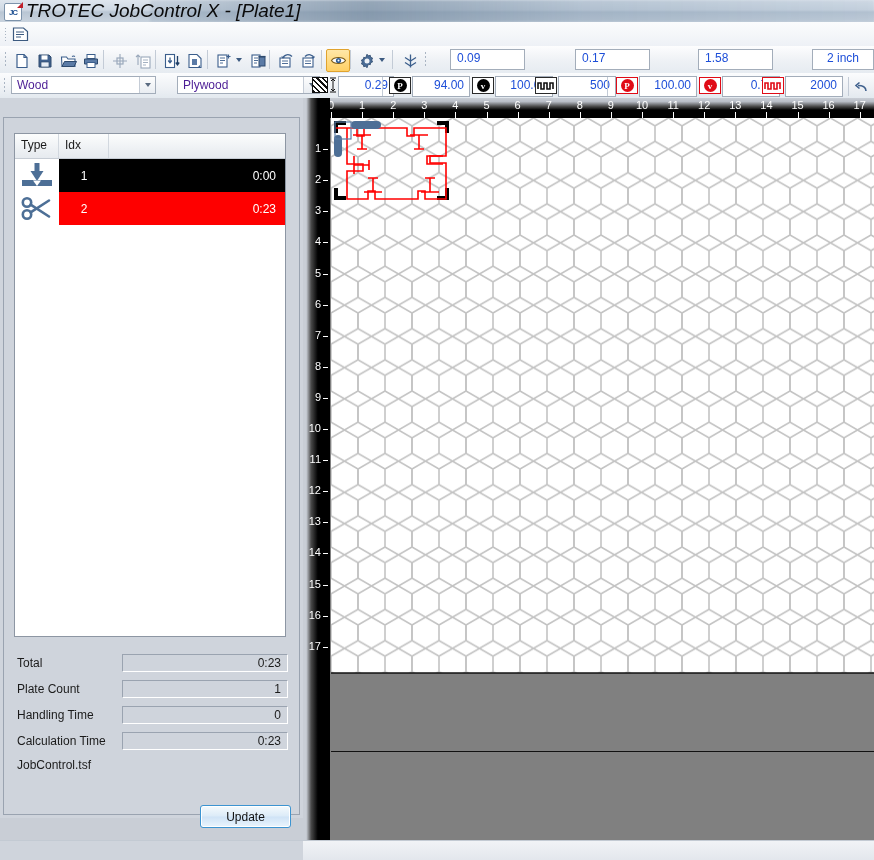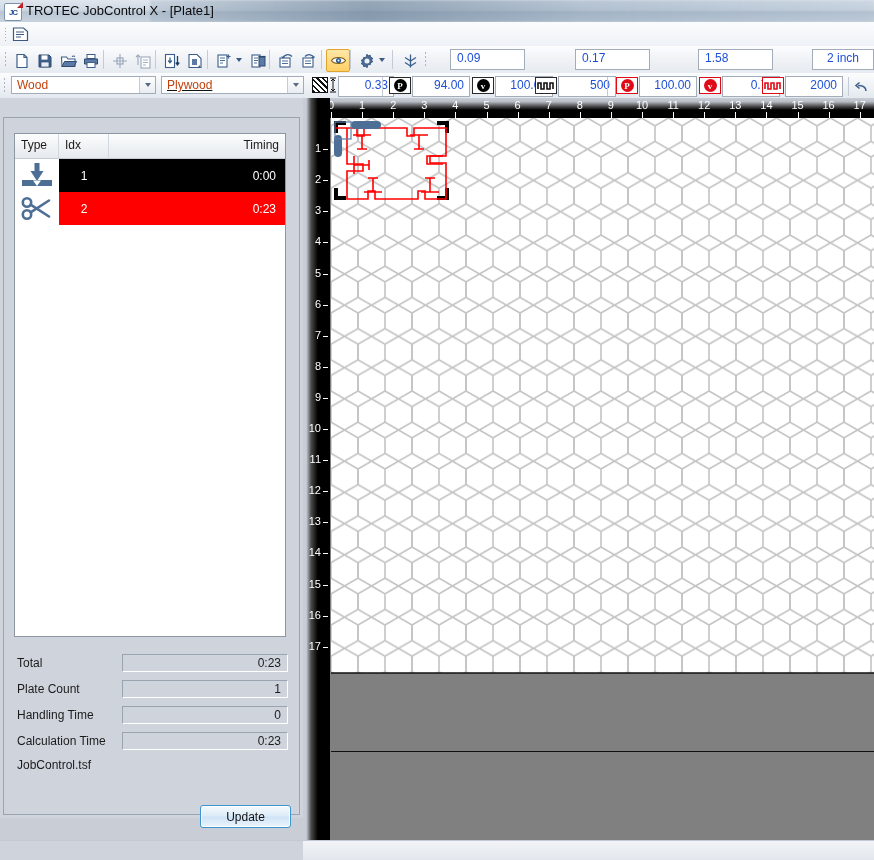--- a/index.html
+++ b/index.html
@@ -25,21 +25,21 @@
   }
   .tb-icon{
     position:absolute;left:4px;top:3px;width:16px;height:16px;
     background:#fff;border:1px solid #7d93ab;border-radius:2px;
     font-size:8px;font-weight:bold;color:#1d4f91;
     display:flex;align-items:center;justify-content:center;letter-spacing:-1px;
   }
   .tb-icon::after{content:"";position:absolute;right:-2px;top:-2px;width:6px;height:6px;background:#c0202a;clip-path:polygon(0 100%,100% 0,100% 100%);}
   .tb-title{
     position:absolute;left:26px;top:2px;height:18px;line-height:18px;
-    font-size:13px;color:#0b0b0b;white-space:nowrap;
+    font-size:19px;color:#0b0b0b;white-space:nowrap;font-style:italic;
   }
 
   
   .menubar{
     position:absolute;left:0;top:22px;width:874px;height:24px;
     background:linear-gradient(to bottom,#fbfcfd,#eef1f6);
     border-bottom:1px solid #cfd6e0;
   }
   .menu-grip{
     position:absolute;left:4px;top:5px;width:4px;height:14px;
@@ -77,21 +77,21 @@
   .tbtn.on{background:linear-gradient(to bottom,#ffe7a8,#ffd064);border:1px solid #e0a32f;}
   .sep{position:absolute;top:4px;width:1px;height:19px;background:#c3cbd6;}
   .caretbtn{position:absolute;top:3px;width:10px;height:21px;display:flex;align-items:center;justify-content:center;cursor:default;}
   .caret{width:0;height:0;border-left:3px solid transparent;border-right:3px solid transparent;border-top:4px solid #3c5a80;}
 
   
   .combo{
     position:absolute;top:3px;height:18px;background:#fff;border:1px solid #a3adba;
     display:flex;align-items:center;box-sizing:border-box;
   }
-  .combo .val{flex:1;padding-left:5px;font-size:12px;color:#c2410c;white-space:nowrap;overflow:hidden;}
+  .combo .val{flex:1;padding-left:5px;font-size:12px;color:#4c1d95;white-space:nowrap;overflow:hidden;}
   .combo .arrow{
     width:15px;height:16px;display:flex;align-items:center;justify-content:center;
     background:linear-gradient(to bottom,#fdfdfd,#e9edf2);border-left:1px solid #c5ccd6;
   }
   .combo .arrow i{width:0;height:0;border-left:3.5px solid transparent;border-right:3.5px solid transparent;border-top:4px solid #5a6b80;}
 
   .numfield{
     position:absolute;top:3px;height:21px;background:#fff;border:1px solid #a3adba;
     box-sizing:border-box;text-align:right;padding-right:5px;line-height:16px;font-size:12px;color:#1d4ed8;
   }
@@ -385,34 +385,34 @@
   <div class="toolbar2">
     <div class="grip" style="left:3px;top:4px;"></div>
 
     <div class="combo" style="left:11px;width:145px;">
       <div class="val">Wood</div>
       <div class="arrow">
           <i></i>
         </div>
     </div>
 
-    <div class="combo" style="left:161px;width:143px;text-decoration:underline;">
+    <div class="combo" style="left:177px;width:143px;">
       <div class="val">Plywood</div>
       <div class="arrow">
           <i></i>
         </div>
     </div>
 
     <div class="hatch" style="left:312px;"></div>
     <div class="arrowv" style="left:329px;">
       <svg width="8" height="18" viewBox="0 0 8 18">
           <path d="M1 2h6M1 16h6M4 3v12M2 5l2-2 2 2M2 13l2 2 2-2" stroke="#111" stroke-width="1" fill="none"></path>
         </svg>
     </div>
-    <div class="numfield" style="left:338px;width:56px;">0.33</div>
+    <div class="numfield" style="left:338px;width:56px;">0.29</div>
 
     <div class="sep" style="left:382px;top:4px;"></div>
 
     <div class="badge" style="left:389px;">
         <span class="circ">P</span>
       </div>
     <div class="numfield" style="left:412px;width:58px;">94.00</div>
 
     <div class="badge" style="left:472px;">
         <span class="circ">v</span>
@@ -456,21 +456,20 @@
   </div>
 
   <div class="leftpanel">
 
     <div class="panel-body">
 
       <div class="grid">
         <div class="grid-head">
           <div class="gh c0">Type</div>
           <div class="gh c1">Idx</div>
-          <div class="gh c2">Timing</div>
         </div>
 
         <div class="grow">
           <div class="ic">
             <svg width="34" height="31" viewBox="0 0 34 31">
               <rect x="2" y="20" width="30" height="6" fill="#4d6f96"></rect>
               <path d="M17 3v9" stroke="#4d6f96" stroke-width="5"></path>
               <path d="M10.5 11h13L17 21z" fill="#4d6f96"></path>
               <path d="M13 20.5h8l-4 5.5z" fill="#ffffff"></path>
             </svg>

